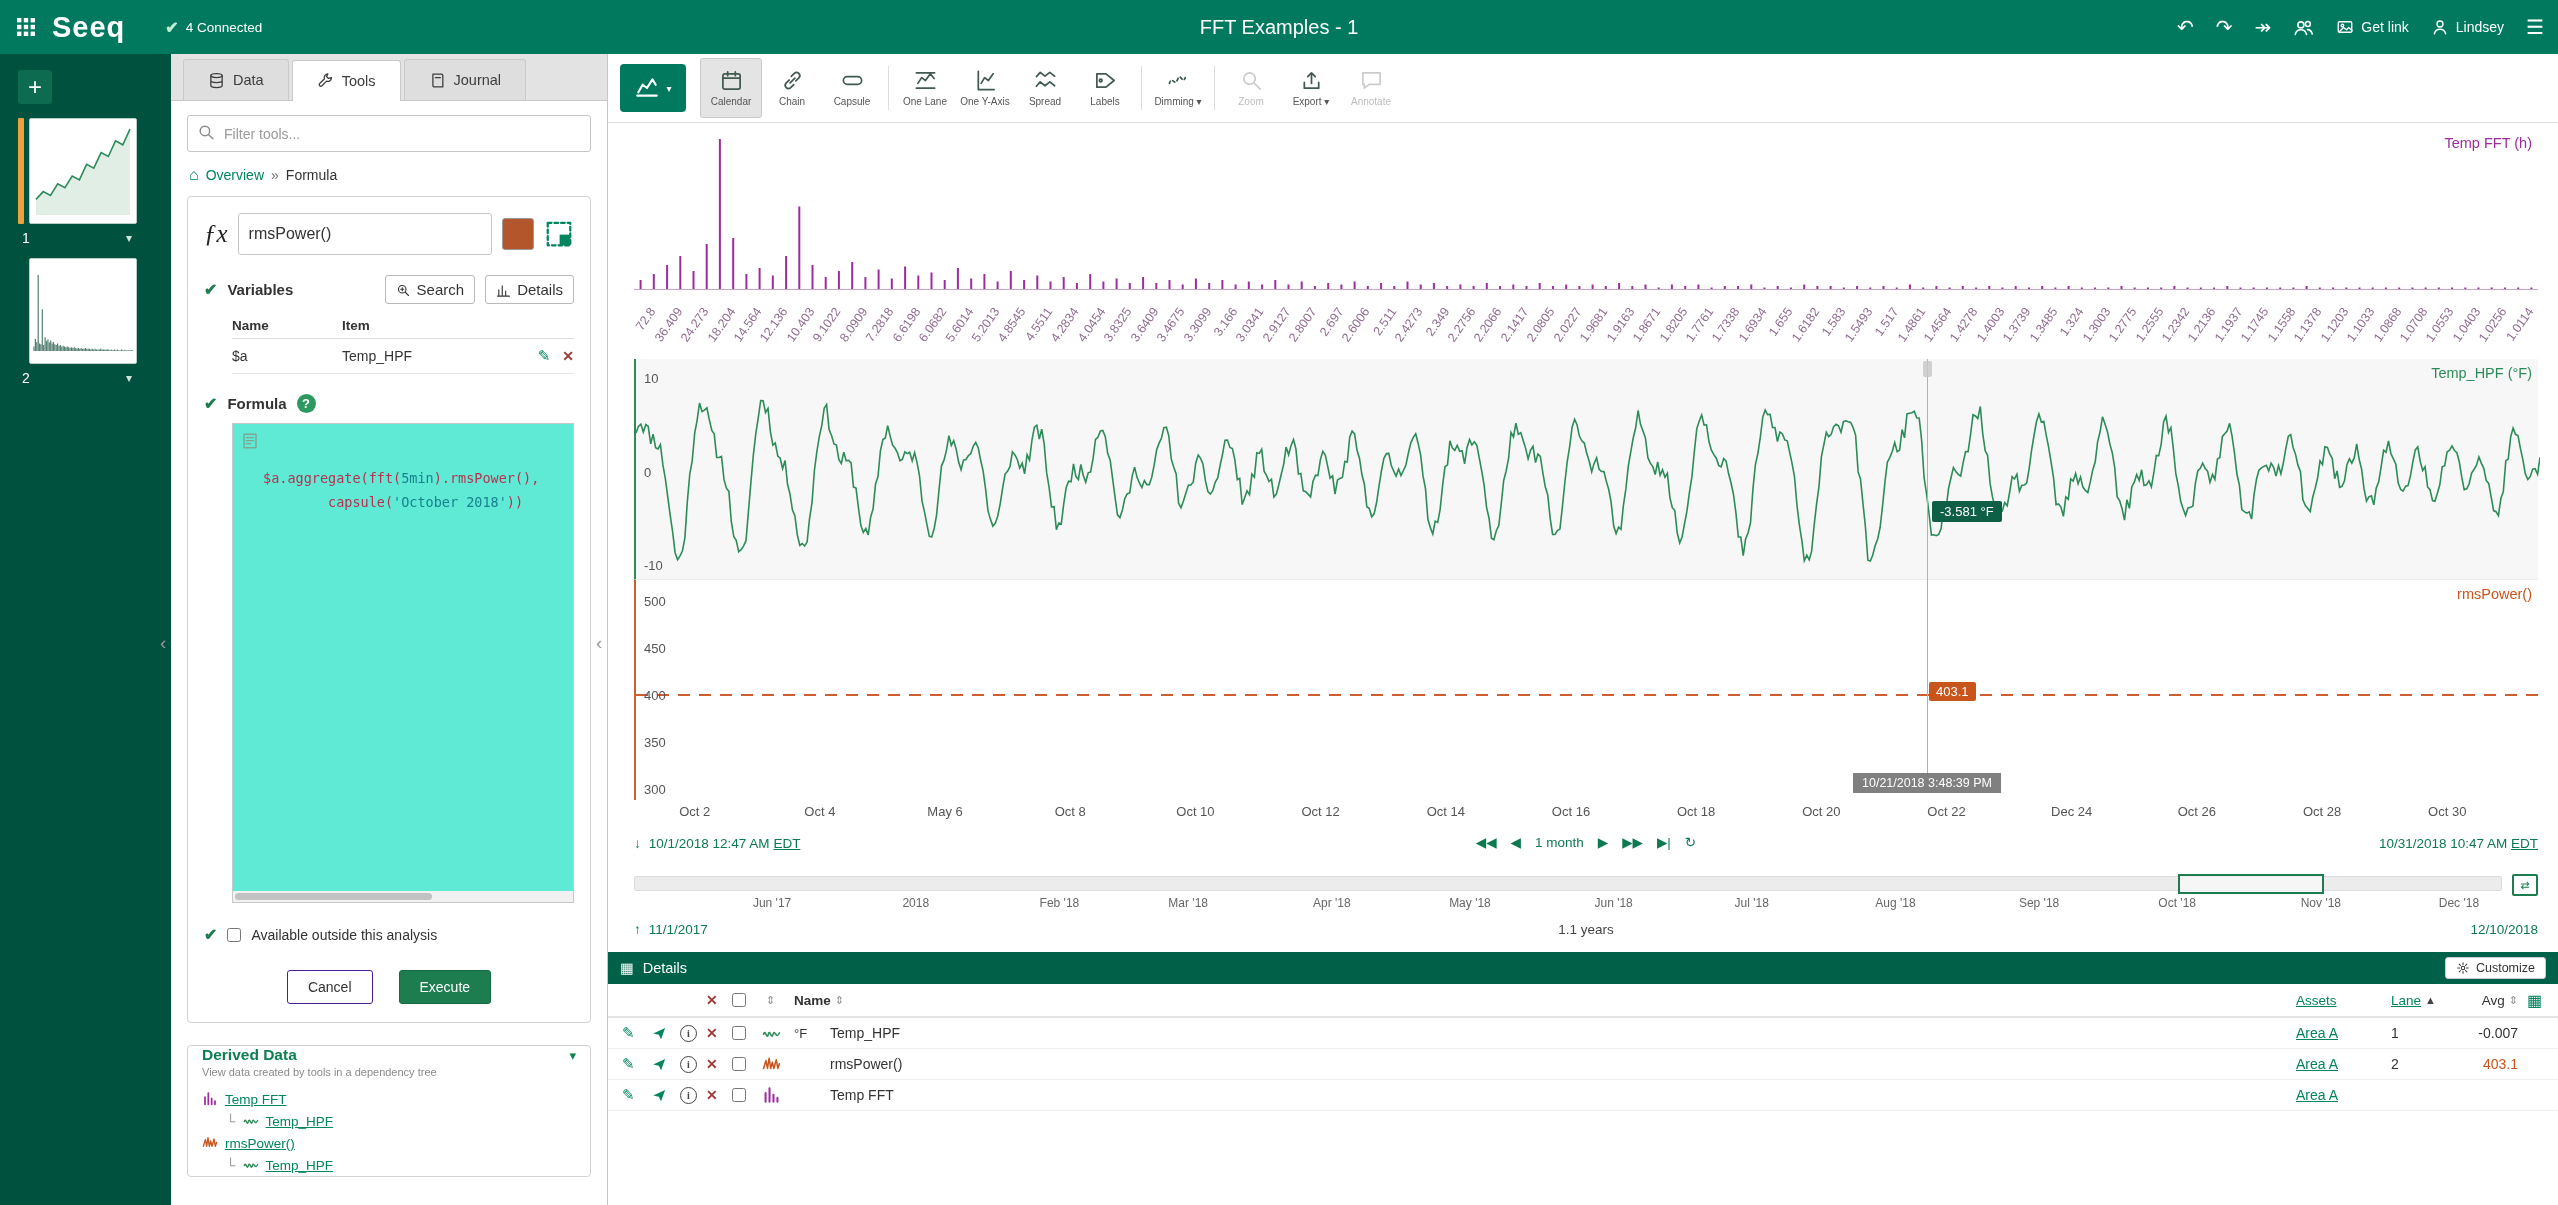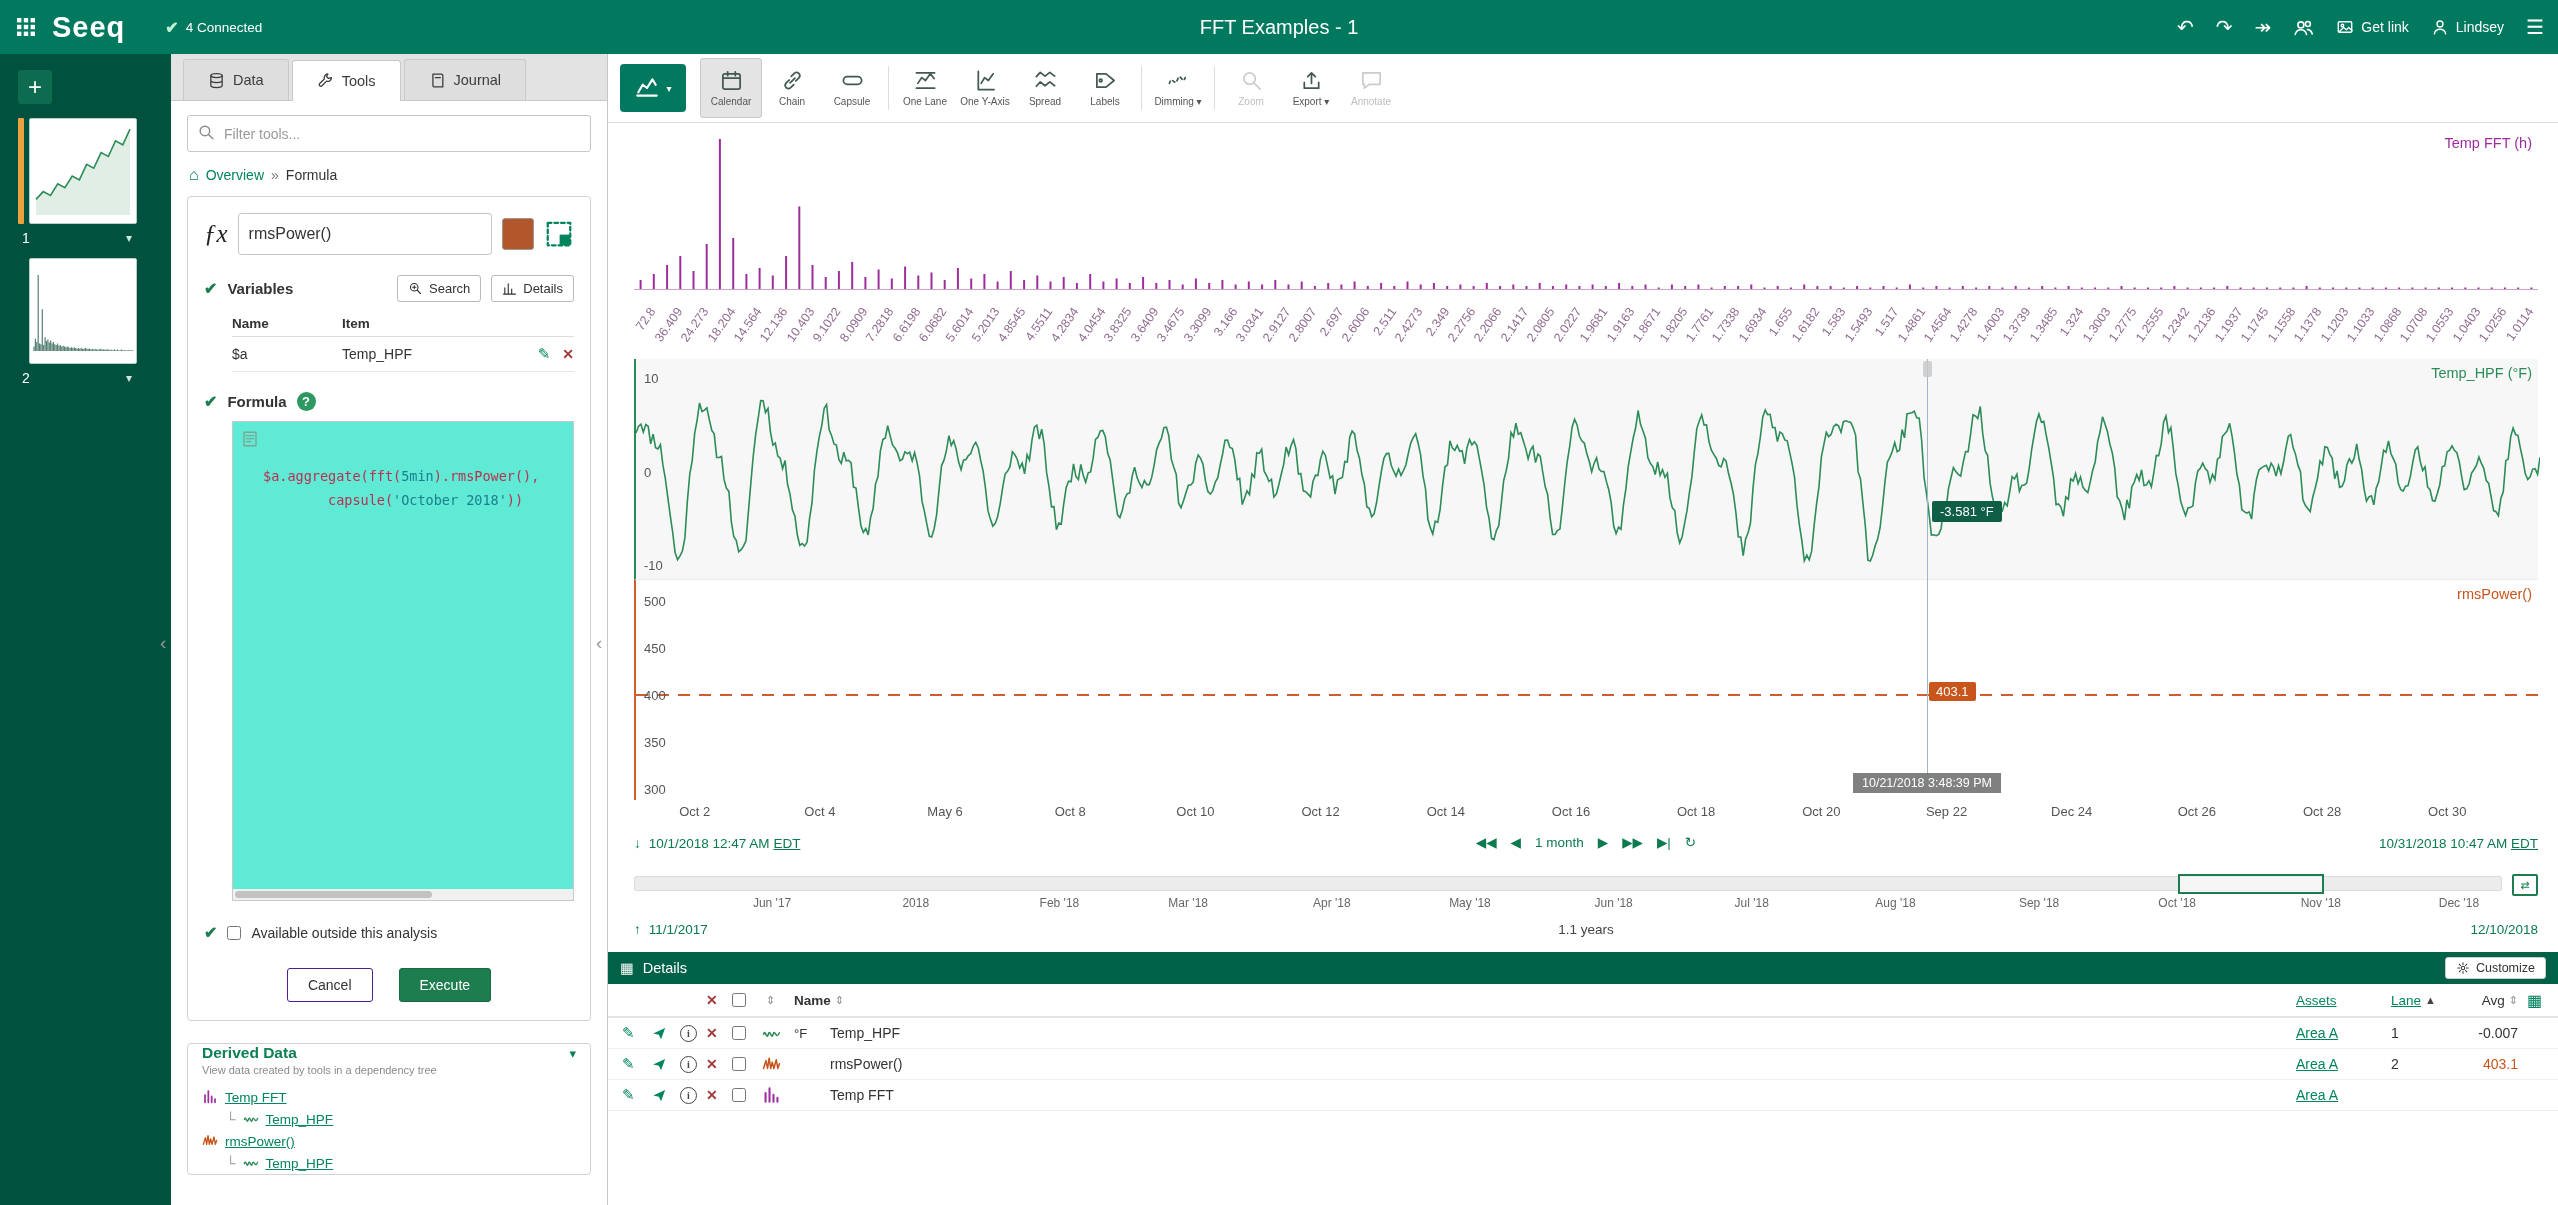--- a/index.html
+++ b/index.html
@@ -47,22 +47,22 @@
   .tool-card{margin:12px 16px 0 16px;border:1px solid #d2d2d2;border-radius:4px;padding:16px 16px 18px 16px;background:#fff;}
   .fx-row{display:flex;align-items:center;gap:10px;}
   .fx-g{font-family:"Liberation Serif",serif;font-style:italic;font-size:25px;color:#222;}
   .fx-row input{flex:1;height:40px;border:1px solid #c6c6c6;border-radius:3px;font-size:16px;
                 padding:0 10px;color:#333;font-family:inherit;min-width:0;}
   .swatch{width:30px;height:30px;border:1px solid #9a9a9a;border-radius:3px;cursor:pointer;}
   .panebtn{color:#00855e;cursor:pointer;display:flex;}
   .sec-row{display:flex;align-items:center;gap:10px;margin-top:20px;}
   .chk{color:#1d7d4f;font-weight:700;font-size:16px;}
   .sec-title{font-size:15px;font-weight:700;color:#333;}
-  .mini-btn{display:flex;align-items:center;gap:6px;border:1px solid #b9b9b9;border-radius:3px;
-            background:#fff;font-size:13px;color:#333;padding:5px 10px;cursor:pointer;font-family:inherit;}
+  .mini-btn{display:flex;align-items:flex-end;gap:6px;border:1px solid #b9b9b9;border-radius:3px;
+            background:#fff;font-size:15px;color:#333;padding:5px 10px;cursor:pointer;font-family:inherit;}
   .var-table{margin:14px 0 0 28px;font-size:14px;}
   .var-head{display:flex;font-weight:700;font-size:13.5px;border-bottom:1px solid #ddd;padding-bottom:5px;}
   .var-row{display:flex;align-items:center;border-bottom:1px solid #e6e6e6;padding:8px 0;}
   .vc-name{width:110px;}
   .vc-item{flex:1;}
   .vc-act{display:flex;gap:12px;align-items:center;}
   .pencil{color:#00855e;cursor:pointer;font-size:15px;}
   .xdel{color:#9f3a38;cursor:pointer;font-weight:700;font-size:14px;}
   .help{display:inline-flex;width:19px;height:19px;border-radius:50%;background:#2d9960;color:#fff;
         font-size:13px;align-items:center;justify-content:center;font-weight:700;}
@@ -857,21 +857,21 @@
           <span class="xl" style="left: 60.7127px;">Oct 2</span>
           <span class="xl" style="left: 185.893px;">Oct 4</span>
           <span class="xl" style="left: 311.074px;">May 6</span>
           <span class="xl" style="left: 436.255px;">Oct 8</span>
           <span class="xl" style="left: 561.436px;">Oct 10</span>
           <span class="xl" style="left: 686.617px;">Oct 12</span>
           <span class="xl" style="left: 811.798px;">Oct 14</span>
           <span class="xl" style="left: 936.978px;">Oct 16</span>
           <span class="xl" style="left: 1062.16px;">Oct 18</span>
           <span class="xl" style="left: 1187.34px;">Oct 20</span>
-          <span class="xl" style="left: 1312.52px;">Sep 22</span>
+          <span class="xl" style="left: 1312.52px;">Oct 22</span>
           <span class="xl" style="left: 1437.7px;">Dec 24</span>
           <span class="xl" style="left: 1562.88px;">Oct 26</span>
           <span class="xl" style="left: 1688.06px;">Oct 28</span>
           <span class="xl" style="left: 1813.24px;">Oct 30</span>
         </div>
 
       <div class="cursor" id="cursor" style="top: 230px; height: 440px; left: 1293px;">
         <div class="cur-line"></div>
         <div class="cur-marker"></div>
         <div class="cur-temp">-3.581 °F</div>

